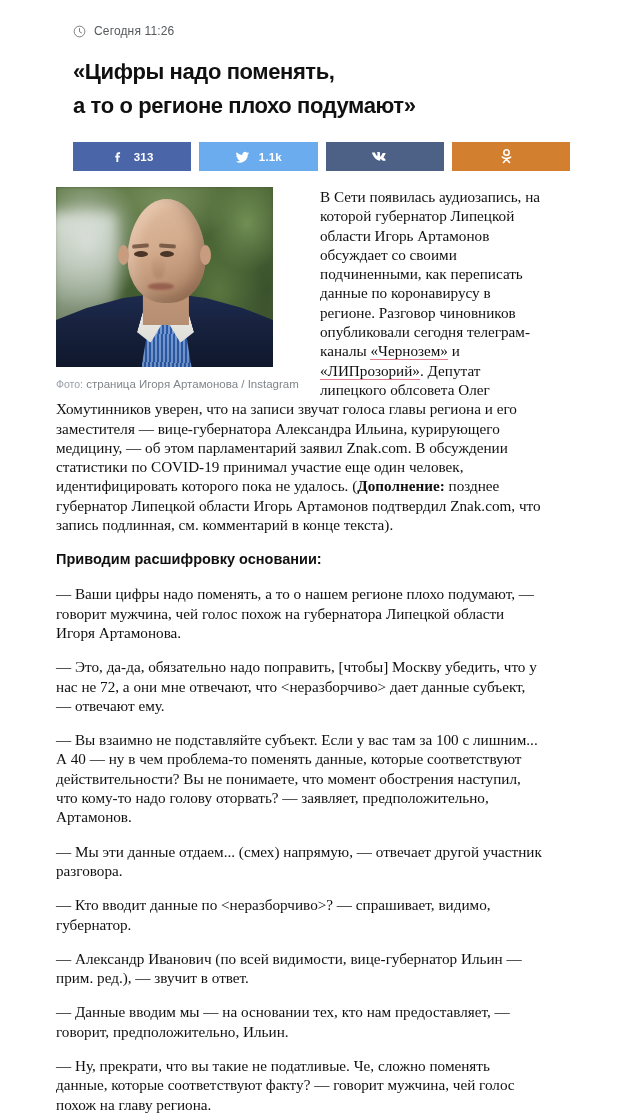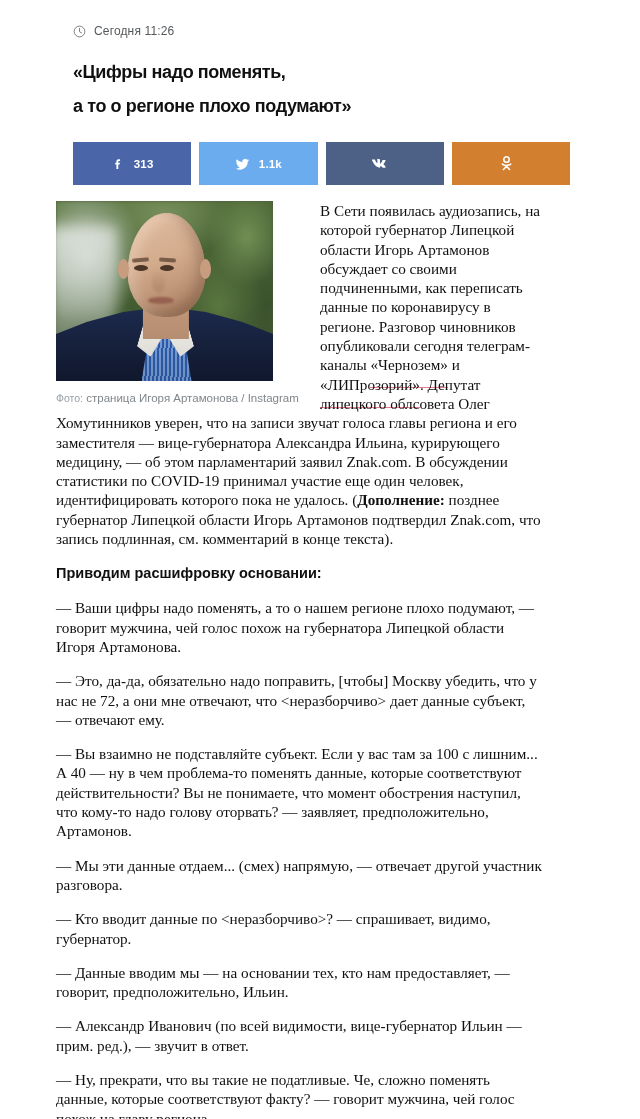--- a/index.html
+++ b/index.html
@@ -50,21 +50,21 @@
     letter-spacing: 0.15px;
     white-space: nowrap;
   }
 
   
   .headline {
     margin: 13px 0 0 0;
     padding-left: 45px;
     padding-right: 60px;
     font-family: "Liberation Sans", sans-serif;
-    font-size: 18px;
+    font-size: 22px;
     line-height: 34px;
     font-weight: bold;
     letter-spacing: -0.4px;
     color: #101010;
   }
   .headline .l2 { display: block; }
 
   .subhead {
     margin: 10px 0 0 0;
     padding-left: 45px;
@@ -79,21 +79,21 @@
   
   .share-row {
     margin-top: 19px;
     padding-left: 45px;
     padding-right: 42px;
     display: flex;
     gap: 8px;
   }
   .share-btn {
     flex: 1 1 0;
-    height: 43px;
+    height: 29px;
     display: flex;
     align-items: center;
     justify-content: center;
     gap: 9px;
     color: #ffffff;
     font-size: 11.5px;
     font-weight: bold;
     font-family: "Liberation Sans", sans-serif;
     cursor: pointer;
     user-select: none;
@@ -251,21 +251,21 @@
     color: #101010;
     text-align: left;
   }
   .body-text p {
     margin: 0 0 15px 0;
   }
   .alink {
     color: #101010;
     text-decoration: none;
     border-bottom: 1px solid #e8798f;
-    padding-bottom: 14px;
+    padding-bottom: 0px;
   }
   .bold-inline { font-weight: bold; }
   .lead-in {
     font-family: "Liberation Sans", sans-serif;
     font-size: 14.5px;
     font-weight: bold;
     line-height: 20px;
     color: #101010;
     margin: 0 0 16px 0;
   }
@@ -361,21 +361,21 @@
       <div class="body-text">
         <p><span>В Сети появилась аудиозапись, на которой губернатор Липецкой области Игорь Артамонов обсуждает со своими подчиненными, как переписать данные по коронавирусу в регионе. Разговор чиновников опубликовали сегодня телеграм-каналы </span><a class="alink" href="#">«Чернозем»</a><span> и </span><a class="alink" href="#">«ЛИПрозорий»</a><span>. Депутат липецкого облсовета Олег Хомутинников уверен, что на записи звучат голоса главы региона и его заместителя — вице-губернатора Александра Ильина, курирующего медицину, — об этом парламентарий заявил Znak.com. В обсуждении статистики по COVID-19 принимал участие еще один человек, идентифицировать которого пока не удалось. (</span><span class="bold-inline">Дополнение:</span><span> позднее губернатор Липецкой области Игорь Артамонов подтвердил Znak.com, что запись подлинная, см. комментарий в конце текста).</span></p>
 
         <p class="lead-in">Приводим расшифровку основании:</p>
 
         <p>— Ваши цифры надо поменять, а то о нашем регионе плохо подумают, — говорит мужчина, чей голос похож на губернатора Липецкой области Игоря Артамонова.</p>
         <p>— Это, да-да, обязательно надо поправить, [чтобы] Москву убедить, что у нас не 72, а они мне отвечают, что &lt;неразборчиво&gt; дает данные субъект, — отвечают ему.</p>
         <p>— Вы взаимно не подставляйте субъект. Если у вас там за 100 с лишним... А 40 — ну в чем проблема-то поменять данные, которые соответствуют действительности? Вы не понимаете, что момент обострения наступил, что кому-то надо голову оторвать? — заявляет, предположительно, Артамонов.</p>
         <p>— Мы эти данные отдаем... (смех) напрямую, — отвечает другой участник разговора.</p>
         <p>— Кто вводит данные по &lt;неразборчиво&gt;? — спрашивает, видимо, губернатор.</p>
+        <p>— Александр Иванович (по всей видимости, вице-губернатор Ильин — прим. ред.), — звучит в ответ.</p>
         <p>— Данные вводим мы — на основании тех, кто нам предоставляет, — говорит, предположительно, Ильин.</p>
-        <p>— Александр Иванович (по всей видимости, вице-губернатор Ильин — прим. ред.), — звучит в ответ.</p>
         <p>— Ну, прекрати, что вы такие не податливые. Че, сложно поменять данные, которые соответствуют факту? — говорит мужчина, чей голос похож на главу региона.</p>
 
       </div>
 
     </div>
   </div>
 </div>
 
 </body></html>

